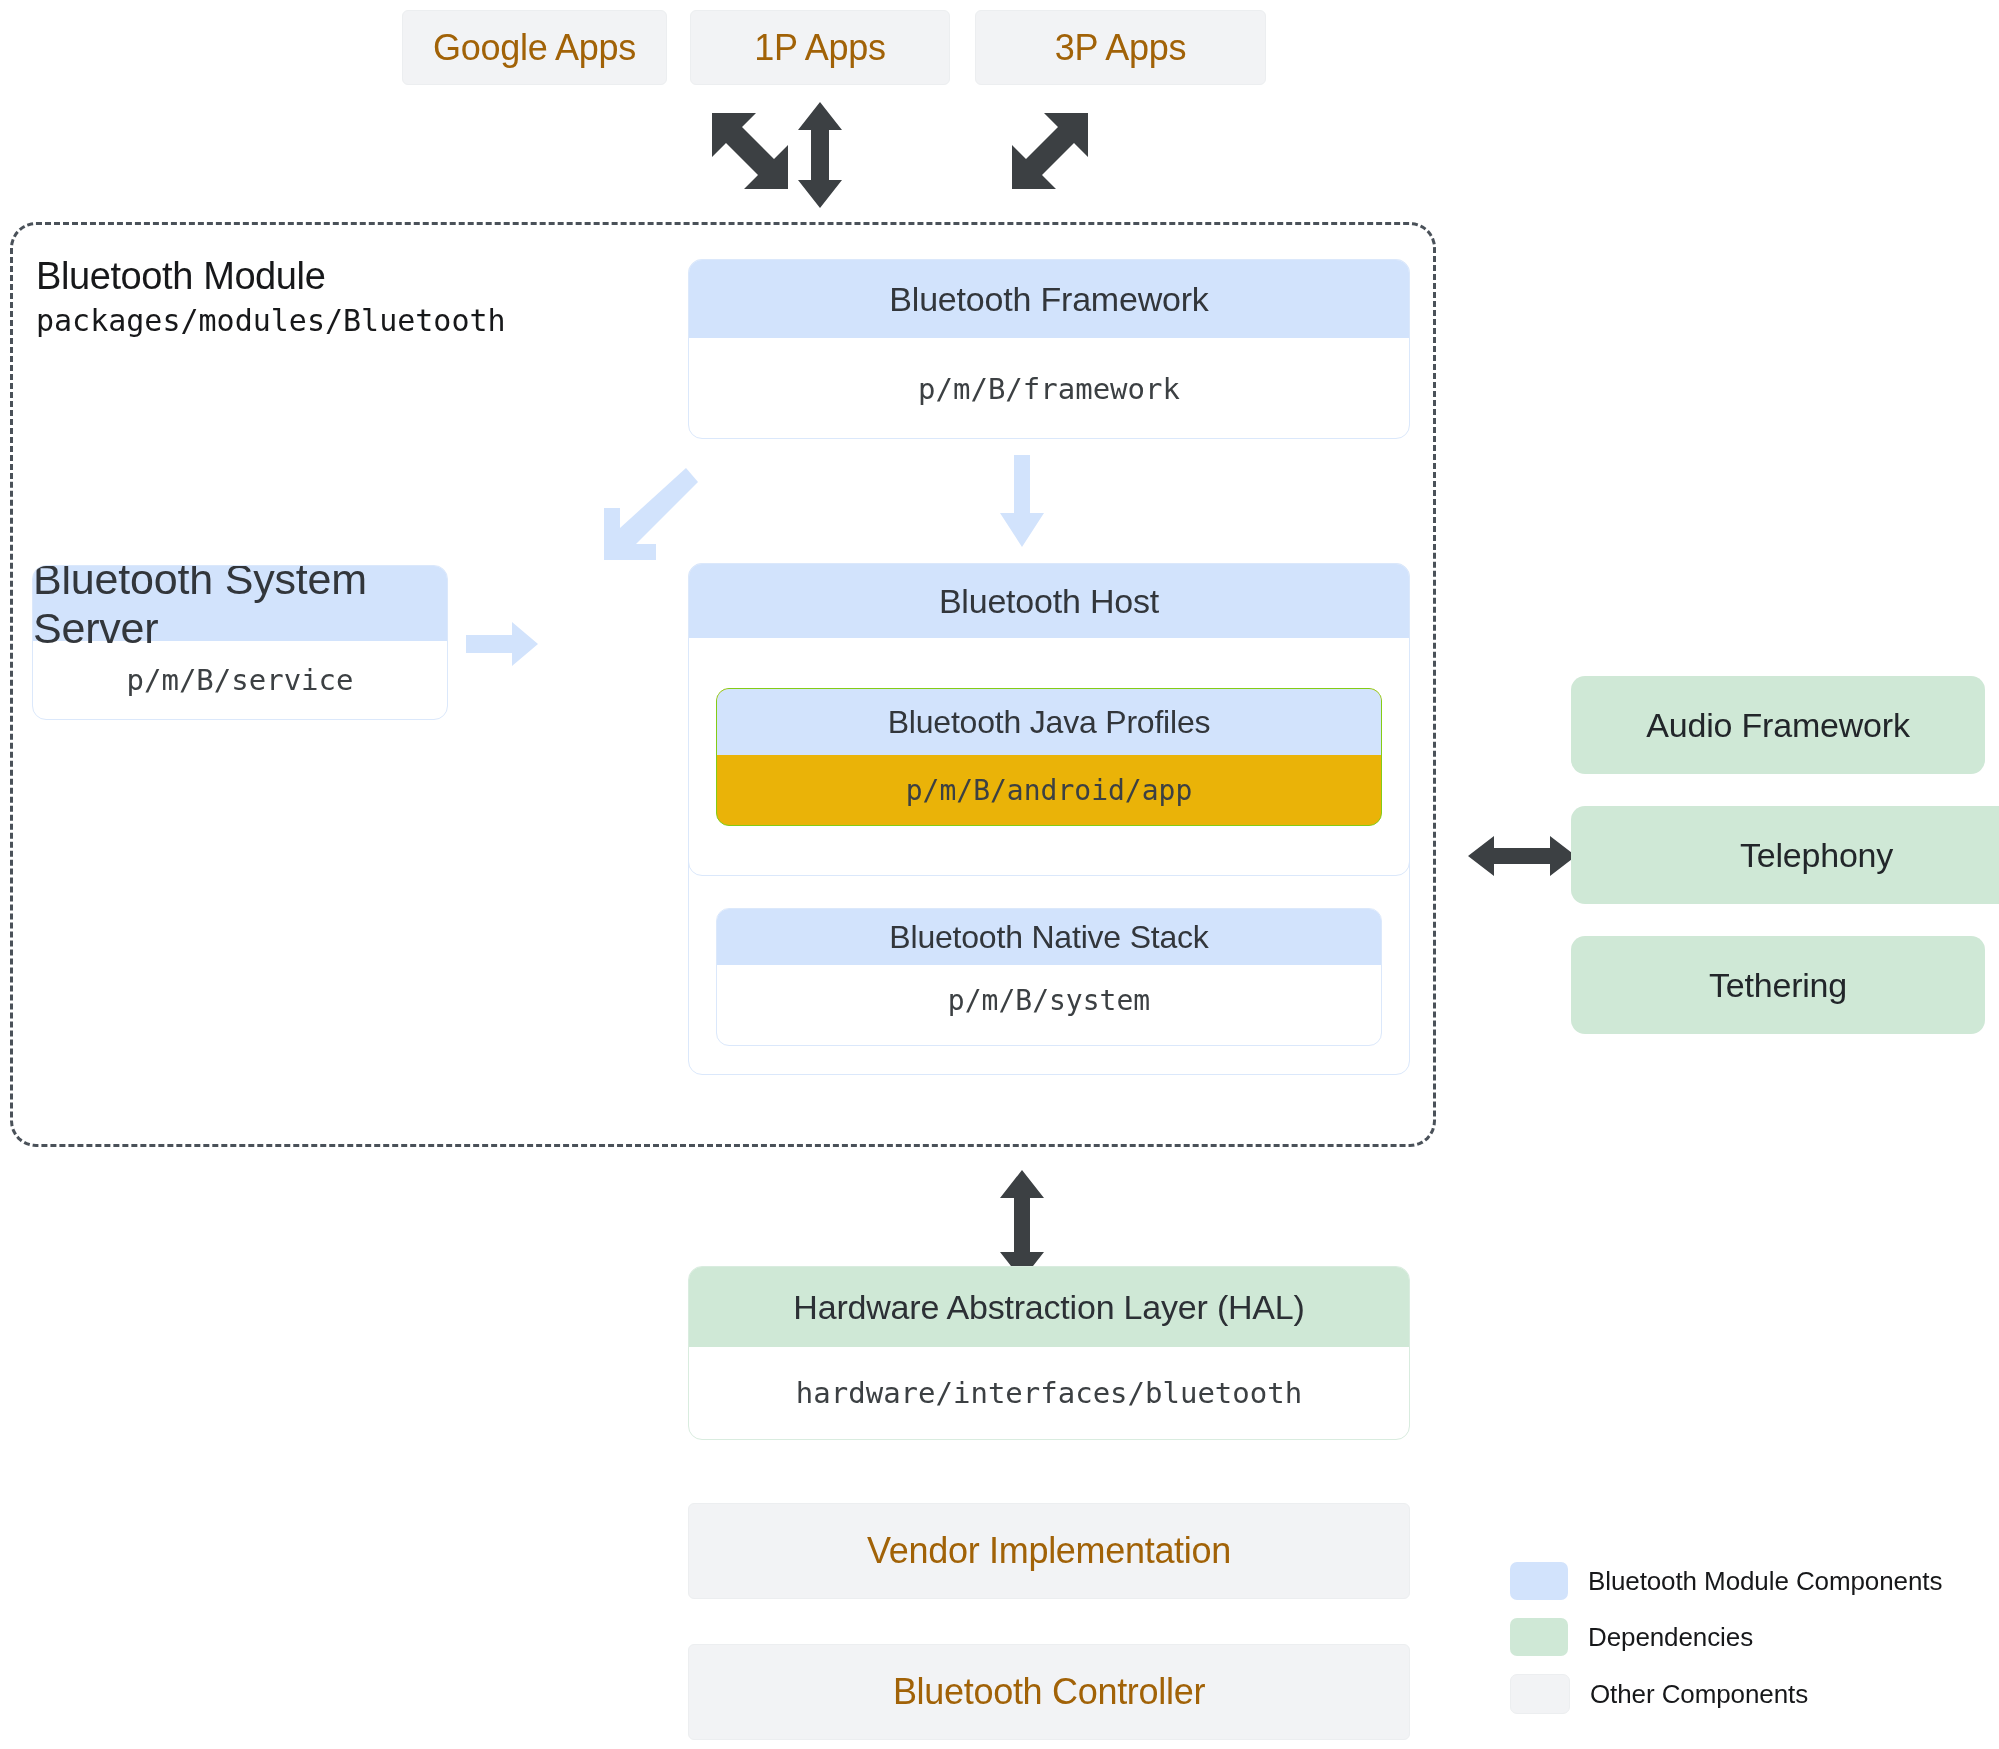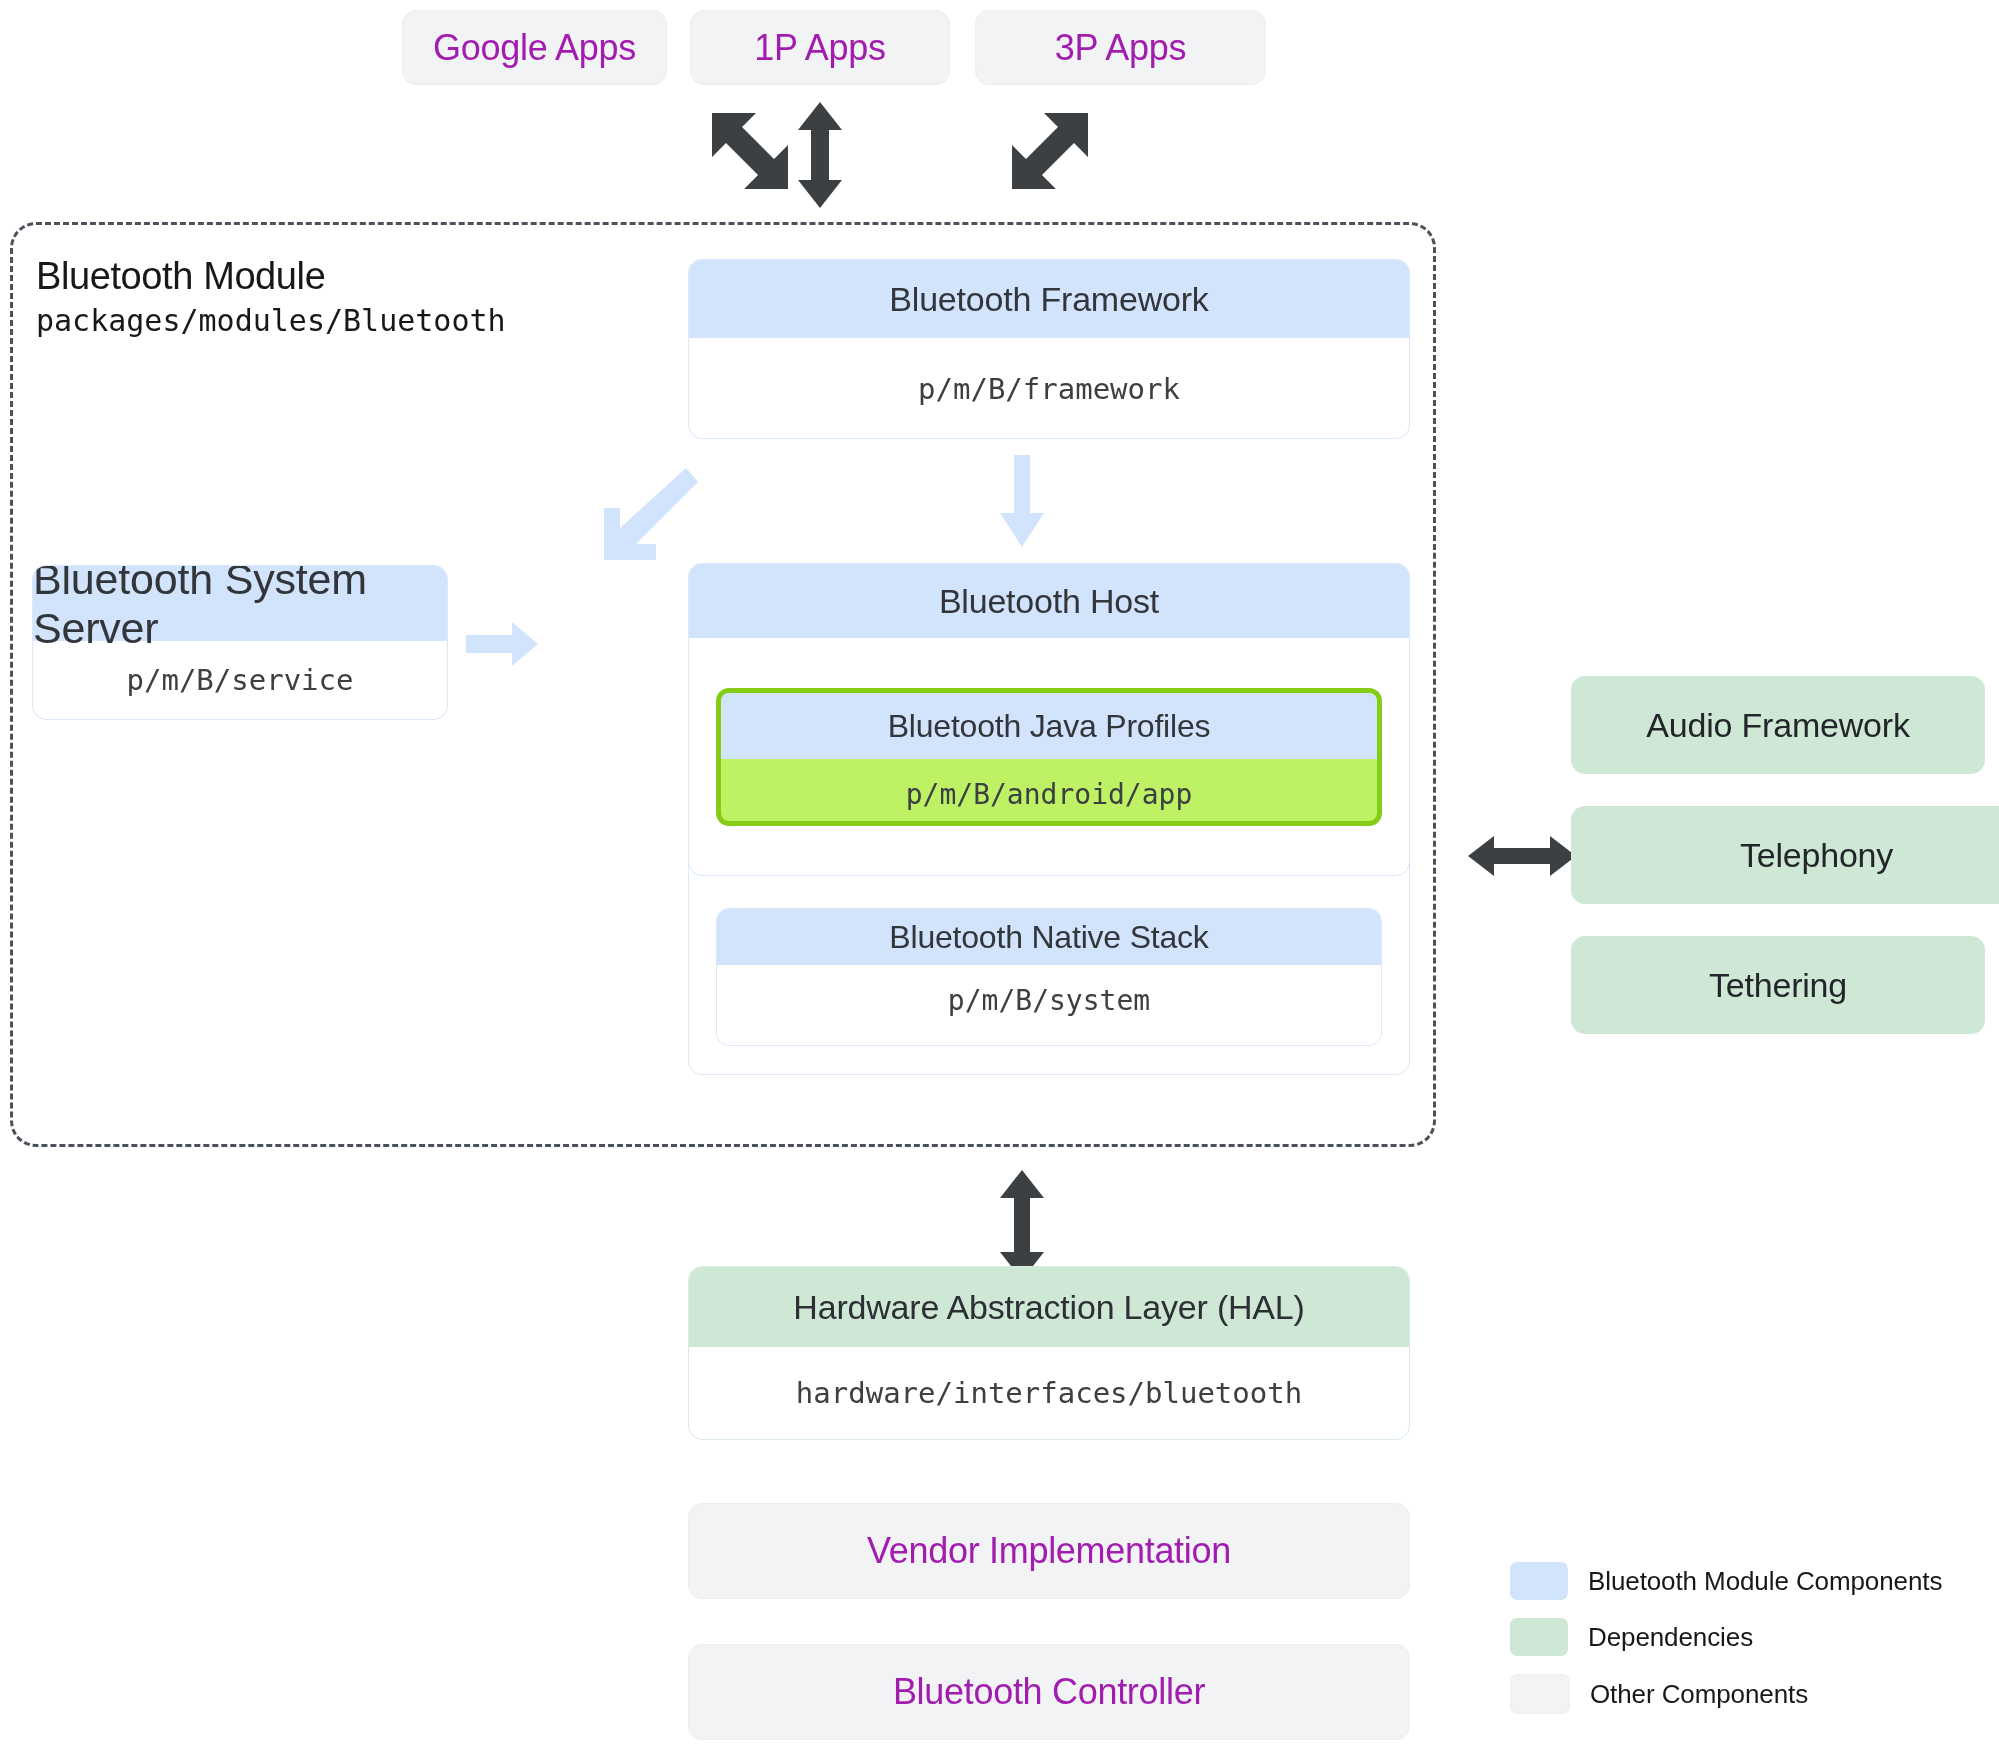--- a/index.html
+++ b/index.html
@@ -43,26 +43,26 @@
     font-size: 28px;
     color: #3c4043;
     background: #ffffff;
     letter-spacing: 0px;
   }
 
   
   .pill-grey {
     background: #f2f3f5;
     border: 1px solid #eceef0;
-    border-radius: 14px;
+    border-radius: 6px;
     display: flex;
     align-items: center;
     justify-content: center;
     font-size: 36px;
-    color: #a21caf;
+    color: #a16207;
     letter-spacing: -0.3px;
   }
 
   
   .pill-green {
     background: #cfe8d6;
     border-radius: 14px;
     display: flex;
     align-items: center;
     justify-content: center;
@@ -203,21 +203,21 @@
     <svg width="72" height="48" viewBox="0 0 72 48">
       <path d="M0 15 L46 15 L46 2 L72 24 L46 46 L46 33 L0 33 Z" fill="#d2e3fc"></path>
     </svg>
   </div>
 
   <div class="abs" style="left:688px; top:563px; width:722px; height:313px; border:1px solid #dbe8fb; border-radius:14px; overflow:hidden; background:#ffffff;">
     <div style="height:74px; background:#d2e3fc; display:flex; align-items:center; justify-content:center;
                 font-size:34px; color:#32363b; letter-spacing:-0.2px;">Bluetooth Host</div>
   </div>
 
-  <div class="abs" style="left:716px; top:688px; width:666px; height:138px; border:5px solid #84cc16; border-radius:13px; overflow:hidden; background:#bef264;">
+  <div class="abs" style="left:716px; top:688px; width:666px; height:138px; border:1px solid #84cc16; border-radius:13px; overflow:hidden; background:#eab308;">
     <div style="height:66px; background:#d2e3fc; display:flex; align-items:center; justify-content:center;
                 font-size:32px; color:#32363b; letter-spacing:-0.2px;">Bluetooth Java Profiles</div>
     <div style="height:70px; display:flex; align-items:center; justify-content:center;
                 font-family:'DejaVu Sans Mono','Liberation Mono',monospace; font-size:28px; color:#3c4043;">p/m/B/android/app</div>
   </div>
 
   <div class="abs" style="left:716px; top:908px; width:666px; height:138px; border:1px solid #dbe8fb; border-radius:13px; overflow:hidden; background:#ffffff;">
     <div style="height:56px; background:#d2e3fc; display:flex; align-items:center; justify-content:center;
                 font-size:32px; color:#32363b; letter-spacing:-0.2px;">Bluetooth Native Stack</div>
     <div style="height:70px; display:flex; align-items:center; justify-content:center;

